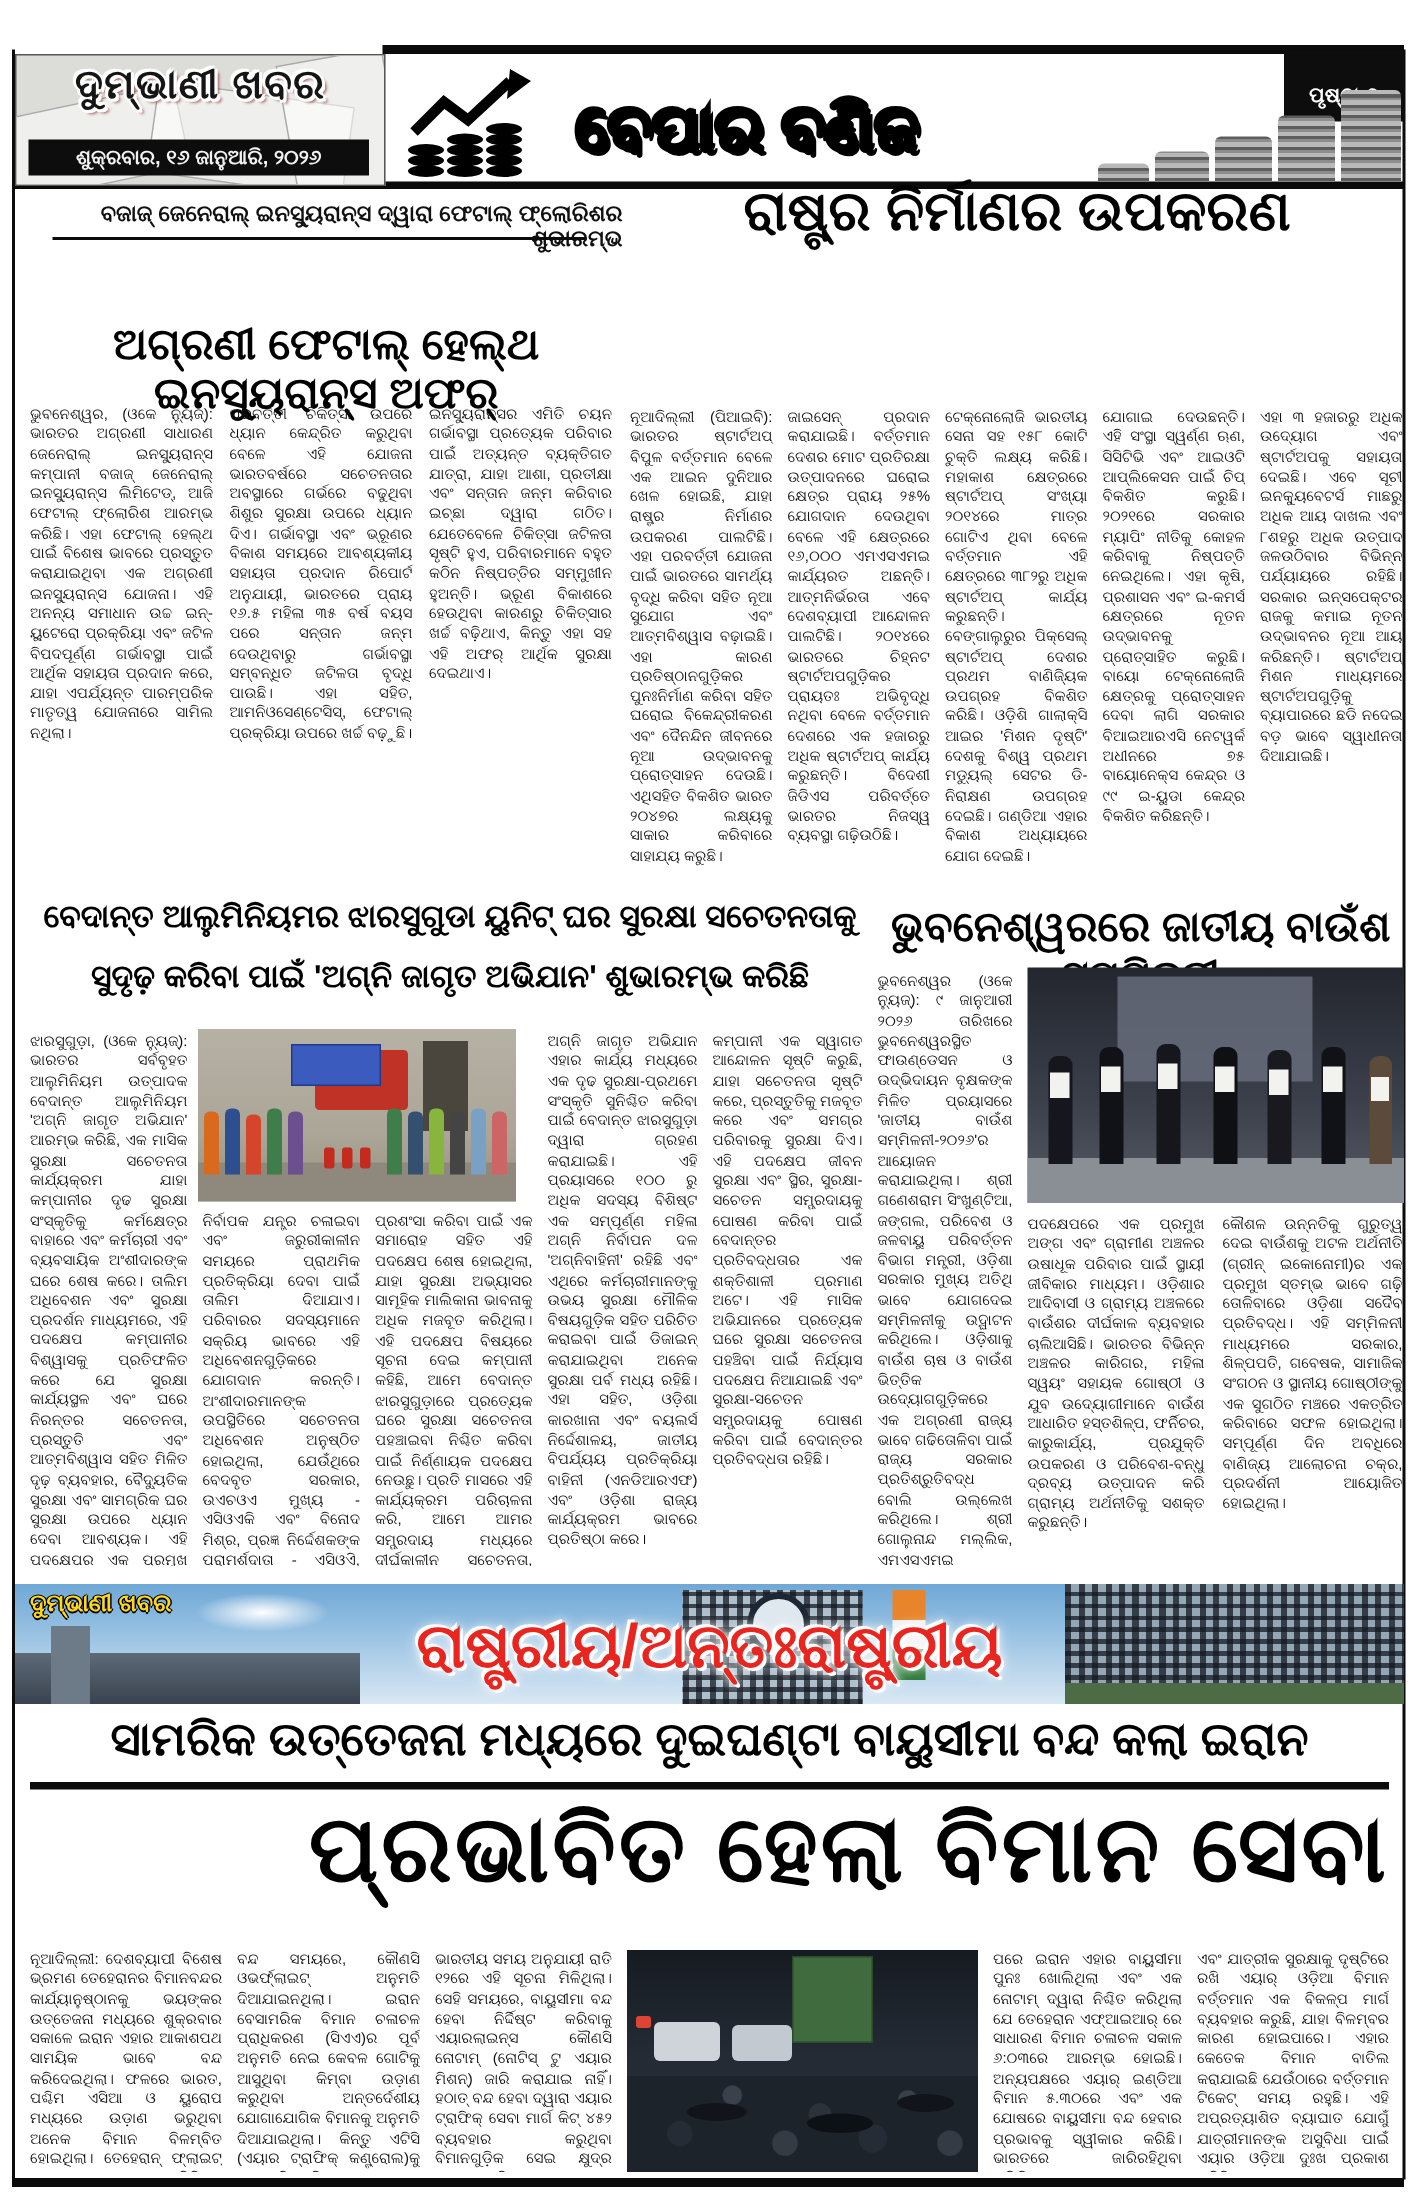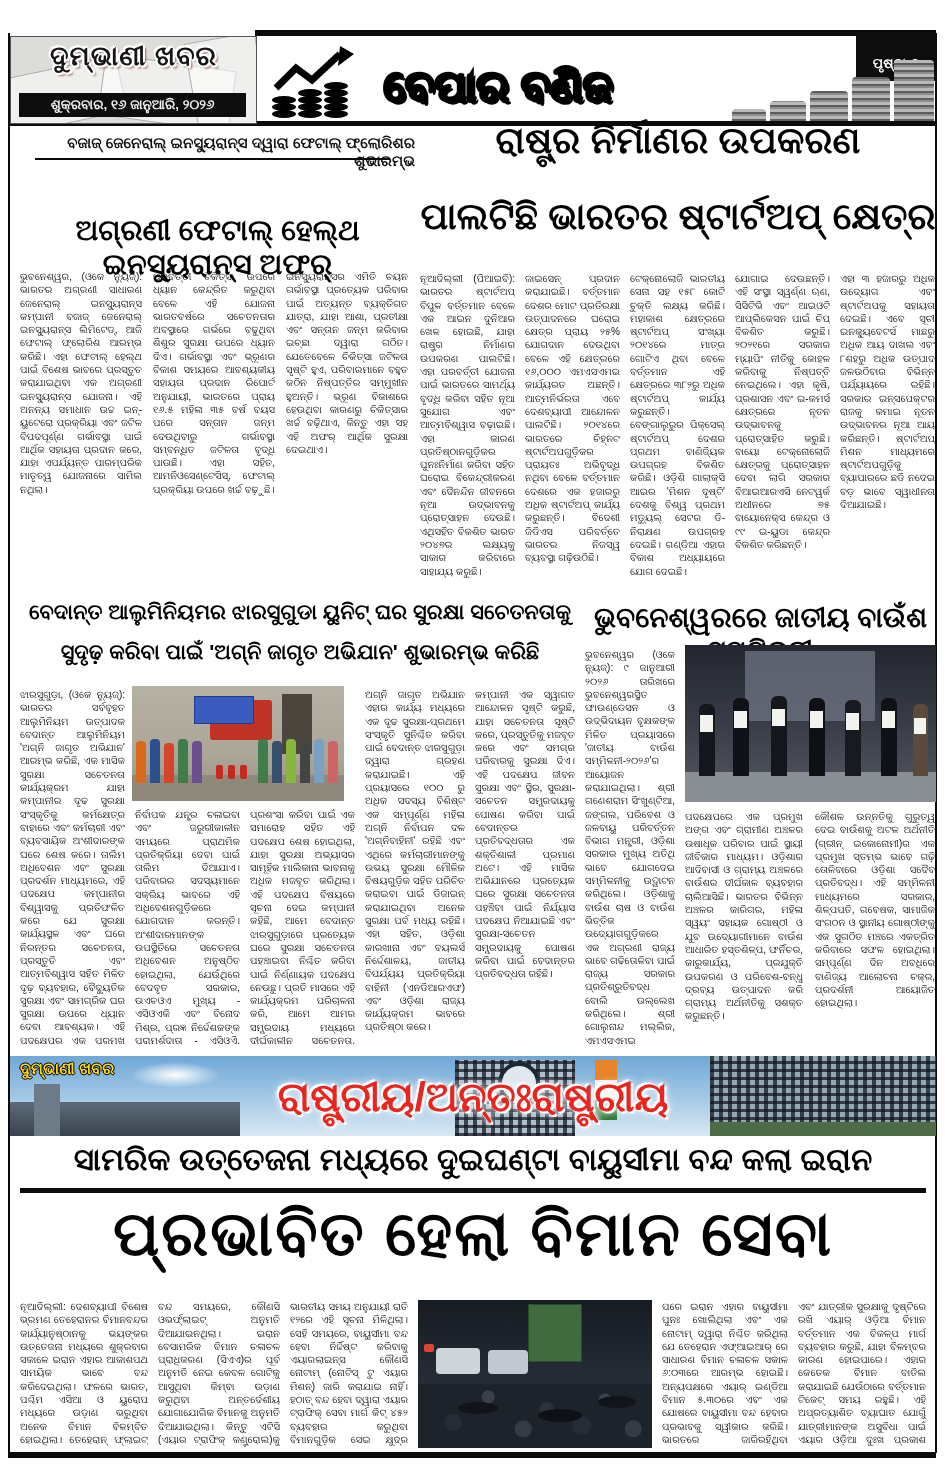--- a/index.html
+++ b/index.html
@@ -100,21 +100,20 @@
   <div class="abs hl" style="left:20px;top:214px;width:395px;font-size:29px;">ଅଗ୍ରଣୀ ଫେଟାଲ୍ ହେଲ୍ଥ ଇନସ୍ୟୁରାନ୍ସ ଅଫର୍</div>
 
   <div class="bodytext" style="left:20px;top:270px;width:122px;height:322px;">
     <b>ଭୁବନେଶ୍ୱର, (ଓକେ ନ୍ୟୁଜ୍):</b>
     <span>ଭାରତର ଅଗ୍ରଣୀ ସାଧାରଣ ଜେନେରାଲ୍ ଇନସ୍ୟୁରାନ୍ସ କମ୍ପାନୀ ବଜାଜ୍ ଜେନେରାଲ୍ ଇନସ୍ୟୁରାନ୍ସ ଲିମିଟେଡ୍, ଆଜି ଫେଟାଲ୍ ଫ୍ଲୋରିଶ ଆରମ୍ଭ କରିଛି। ଏହା ଫେଟାଲ୍ ହେଲ୍ଥ ପାଇଁ ବିଶେଷ ଭାବରେ ପ୍ରସ୍ତୁତ କରାଯାଇଥିବା ଏକ ଅଗ୍ରଣୀ ଇନସ୍ୟୁରାନ୍ସ ଯୋଜନା। ଏହି ଅନନ୍ୟ ସମାଧାନ ଉଚ୍ଚ ଇନ୍-ୟୁଟେରୋ ପ୍ରକ୍ରିୟା ଏବଂ ଜଟିଳ ବିପଦପୂର୍ଣ୍ଣ ଗର୍ଭାବସ୍ଥା ପାଇଁ ଆର୍ଥିକ ସହାୟତା ପ୍ରଦାନ କରେ, ଯାହା ଏପର୍ଯ୍ୟନ୍ତ ପାରମ୍ପରିକ ମାତୃତ୍ୱ ଯୋଜନାରେ ସାମିଲ ନଥିଲା।</span>
   </div>
   <div class="bodytext" style="left:153px;top:270px;width:122px;height:322px;">ପରବର୍ତ୍ତୀ ଚିକିତ୍ସା ଉପରେ ଧ୍ୟାନ କେନ୍ଦ୍ରିତ କରୁଥିବା ବେଳେ ଏହି ଯୋଜନା ଭାରତବର୍ଷରେ ସଚେତନତାର ଅବସ୍ଥାରେ ଗର୍ଭରେ ବଢୁଥିବା ଶିଶୁର ସୁରକ୍ଷା ଉପରେ ଧ୍ୟାନ ଦିଏ। ଗର୍ଭାବସ୍ଥା ଏବଂ ଭ୍ରୂଣର ବିକାଶ ସମୟରେ ଆବଶ୍ୟକୀୟ ସହାୟତା ପ୍ରଦାନ ରିପୋର୍ଟ ଅନୁଯାୟୀ, ଭାରତରେ ପ୍ରାୟ ୧୬.୫ ମହିଳା ୩୫ ବର୍ଷ ବୟସ ପରେ ସନ୍ତାନ ଜନ୍ମ ଦେଉଥିବାରୁ ଗର୍ଭାବସ୍ଥା ସମ୍ବନ୍ଧିତ ଜଟିଳତା ବୃଦ୍ଧି ପାଉଛି। ଏହା ସହିତ, ଆମନିଓସେଣ୍ଟେସିସ୍, ଫେଟାଲ୍ ପ୍ରକ୍ରିୟା ଉପରେ ଖର୍ଚ୍ଚ ବଢ଼ୁଛି।</div>
   <div class="bodytext" style="left:286px;top:270px;width:122px;height:322px;">ଇନସ୍ୟୁରାନ୍ସର ଏମିତି ଚୟନ ଗର୍ଭାବସ୍ଥା ପ୍ରତ୍ୟେକ ପରିବାର ପାଇଁ ଅତ୍ୟନ୍ତ ବ୍ୟକ୍ତିଗତ ଯାତ୍ରା, ଯାହା ଆଶା, ପ୍ରତୀକ୍ଷା ଏବଂ ସନ୍ତାନ ଜନ୍ମ କରିବାର ଇଚ୍ଛା ଦ୍ୱାରା ଗଠିତ। ଯେତେବେଳେ ଚିକିତ୍ସା ଜଟିଳତା ସୃଷ୍ଟି ହୁଏ, ପରିବାରମାନେ ବହୁତ କଠିନ ନିଷ୍ପତ୍ତିର ସମ୍ମୁଖୀନ ହୁଅନ୍ତି। ଭ୍ରୂଣ ବିକାଶରେ ହେଉଥିବା କାରଣରୁ ଚିକିତ୍ସାର ଖର୍ଚ୍ଚ ବଢ଼ିଥାଏ, କିନ୍ତୁ ଏହା ସହ ଏହି ଅଫର୍ ଆର୍ଥିକ ସୁରକ୍ଷା ଦେଇଥାଏ।</div>
 
   <div class="abs hl" style="left:420px;top:120px;width:516px;font-size:37px;">ରାଷ୍ଟ୍ର ନିର୍ମାଣର ଉପକରଣ</div>
-  <div class="abs hl" style="left:420px;top:196px;width:516px;font-size:37px;">ପାଲଟିଛି ଭାରତର ଷ୍ଟାର୍ଟଅପ୍ କ୍ଷେତ୍ର</div>
 
   <div class="bodytext" style="left:420px;top:272px;width:95px;height:322px;">
     <b>ନୂଆଦିଲ୍ଲୀ (ପିଆଇବି):</b>
     <span>ଭାରତର ଷ୍ଟାର୍ଟଅପ୍ ବିପୁଳ ବର୍ତ୍ତମାନ ବେଳେ ଏକ ଆଇନ ଦୁନିଆର ଖେଳ ହୋଇଛି, ଯାହା ରାଷ୍ଟ୍ର ନିର୍ମାଣର ଉପକରଣ ପାଲଟିଛି। ଏହା ପରବର୍ତ୍ତୀ ଯୋଜନା ପାଇଁ ଭାରତରେ ସାମର୍ଥ୍ୟ ବୃଦ୍ଧି କରିବା ସହିତ ନୂଆ ସୁଯୋଗ ଏବଂ ଆତ୍ମବିଶ୍ୱାସ ବଢ଼ାଇଛି। ଏହା କାରଣ ପ୍ରତିଷ୍ଠାନଗୁଡ଼ିକର ପୁନଃନିର୍ମାଣ କରିବା ସହିତ ଘରୋଇ ବିକେନ୍ଦ୍ରୀକରଣ ଏବଂ ଦୈନନ୍ଦିନ ଜୀବନରେ ନୂଆ ଉଦ୍ଭାବନକୁ ପ୍ରୋତ୍ସାହନ ଦେଉଛି। ଏଥିସହିତ ବିକଶିତ ଭାରତ ୨୦୪୭ର ଲକ୍ଷ୍ୟକୁ ସାକାର କରିବାରେ ସାହାଯ୍ୟ କରୁଛି।</span>
   </div>
   <div class="bodytext" style="left:525px;top:272px;width:95px;height:322px;">ଜାଇସେନ୍ ପ୍ରଦାନ କରାଯାଇଛି। ବର୍ତ୍ତମାନ ଦେଶର ମୋଟ ପ୍ରତିରକ୍ଷା ଉତ୍ପାଦନରେ ଘରୋଇ କ୍ଷେତ୍ର ପ୍ରାୟ ୨୫% ଯୋଗଦାନ ଦେଉଥିବା ବେଳେ ଏହି କ୍ଷେତ୍ରରେ ୧୬,୦୦୦ ଏମଏସଏମଇ କାର୍ଯ୍ୟରତ ଅଛନ୍ତି। ଆତ୍ମନିର୍ଭରତା ଏବେ ଦେଶବ୍ୟାପୀ ଆନ୍ଦୋଳନ ପାଲଟିଛି। ୨୦୧୪ରେ ଭାରତରେ ଚିହ୍ନଟ ଷ୍ଟାର୍ଟଅପଗୁଡ଼ିକର ପ୍ରାୟତଃ ଅଭିବୃଦ୍ଧି ନଥିବା ବେଳେ ବର୍ତ୍ତମାନ ଦେଶରେ ଏକ ହଜାରରୁ ଅଧିକ ଷ୍ଟାର୍ଟଅପ୍ କାର୍ଯ୍ୟ କରୁଛନ୍ତି। ବିଦେଶୀ ଜିଡିଏସ ପରିବର୍ତ୍ତେ ଭାରତର ନିଜସ୍ୱ ବ୍ୟବସ୍ଥା ଗଢ଼ିଉଠିଛି।</div>
   <div class="bodytext" style="left:630px;top:272px;width:95px;height:322px;">ଟେକ୍ନୋଲୋଜି ଭାରତୀୟ ସେନା ସହ ୧୫୮ କୋଟି ଚୁକ୍ତି ଲକ୍ଷ୍ୟ କରିଛି। ମହାକାଶ କ୍ଷେତ୍ରରେ ଷ୍ଟାର୍ଟଅପ୍ ସଂଖ୍ୟା ୨୦୧୪ରେ ମାତ୍ର ଗୋଟିଏ ଥିବା ବେଳେ ବର୍ତ୍ତମାନ ଏହି କ୍ଷେତ୍ରରେ ୩୮୨ରୁ ଅଧିକ ଷ୍ଟାର୍ଟଅପ୍ କାର୍ଯ୍ୟ କରୁଛନ୍ତି। ବେଙ୍ଗାଲୁରୁର ପିକ୍ସେଲ୍ ଷ୍ଟାର୍ଟଅପ୍ ଦେଶର ପ୍ରଥମ ବାଣିଜ୍ୟିକ ଉପଗ୍ରହ ବିକଶିତ କରିଛି। ଓଡ଼ିଶି ଗାଲାକ୍ସି ଆଇର 'ମିଶନ ଦୃଷ୍ଟି' ଦେଶକୁ ବିଶ୍ୱ ପ୍ରଥମ ମଡ୍ୟୁଲ୍ ସେଟର ଡି-ନିରାକ୍ଷଣ ଉପଗ୍ରହ ଦେଇଛି। ଗଣ୍ଡିଆ ଏହାର ବିକାଶ ଅଧ୍ୟାୟରେ ଯୋଗ ଦେଇଛି।</div>
   <div class="bodytext" style="left:735px;top:272px;width:95px;height:322px;">ଯୋଗାଇ ଦେଉଛନ୍ତି। ଏହି ସଂସ୍ଥା ସ୍ୱର୍ଣ୍ଣ ଋଣ, ସିସିଟିଭି ଏବଂ ଆଇଓଟି ଆପ୍ଲିକେସନ ପାଇଁ ଚିପ୍ ବିକଶିତ କରୁଛି। ୨୦୨୧ରେ ସରକାର ମ୍ୟାପିଂ ନୀତିକୁ କୋହଳ କରିବାକୁ ନିଷ୍ପତ୍ତି ନେଇଥିଲେ। ଏହା କୃଷି, ପ୍ରଶାସନ ଏବଂ ଇ-କମର୍ସ କ୍ଷେତ୍ରରେ ନୂତନ ଉଦ୍ଭାବନକୁ ପ୍ରୋତ୍ସାହିତ କରୁଛି। ବାୟୋ ଟେକ୍ନୋଲୋଜି କ୍ଷେତ୍ରକୁ ପ୍ରୋତ୍ସାହନ ଦେବା ଲାଗି ସରକାର ବିଆଇଆରଏସି ନେଟୱର୍କ ଅଧୀନରେ ୭୫ ବାୟୋନେକ୍ସ କେନ୍ଦ୍ର ଓ ୯୯ ଇ-ୟୁଡା କେନ୍ଦ୍ର ବିକଶିତ କରିଛନ୍ତି।</div>
   <div class="bodytext" style="left:840px;top:272px;width:95px;height:322px;">ଏହା ୩ ହଜାରରୁ ଅଧିକ ଉଦ୍ୟୋଗ ଏବଂ ଷ୍ଟାର୍ଟଅପକୁ ସହାୟତା ଦେଇଛି। ଏବେ ସୂଚୀ ଇନକ୍ୟୁବେଟର୍ସ ମାଛରୁ ଅଧିକ ଆୟ ଦାଖଲ ଏବଂ ୮ଶହରୁ ଅଧିକ ଉତ୍ପାଦ ଜଳଉଠିବାର ବିଭିନ୍ନ ପର୍ଯ୍ୟାୟରେ ରହିଛି। ସରକାର ଇନ୍ସପେକ୍ଟର ରାଜକୁ କମାଇ ନୂତନ ଉଦ୍ଭାବନର ନୂଆ ଆୟ କରିଛନ୍ତି। ଷ୍ଟାର୍ଟଅପ୍ ମିଶନ ମାଧ୍ୟମରେ ଷ୍ଟାର୍ଟଅପଗୁଡ଼ିକୁ ବ୍ୟାପାରରେ ଛଡି ନଦେଇ ବଡ଼ ଭାବେ ସ୍ୱାଧୀନତା ଦିଆଯାଇଛି।</div>
 
@@ -189,21 +188,21 @@
     <div class="fig" style="left:488px;top:6px;width:34px;height:34px;border:4px solid #1c2733;border-radius:50%;background:#dfe8ef;"></div>
     <div class="fig" style="left:585px;top:4px;width:22px;height:60px;background:linear-gradient(180deg,#e8842a 33%,#f2f2f2 33% 66%,#2d7a3a 66%);"></div>
     <div class="fig win" style="left:700px;top:0;width:226px;height:80px;background-color:#93a7b4;"></div>
     <div class="fig" style="left:700px;bottom:0;width:226px;height:14px;background:#4d6b44;"></div>
     <div id="banner-brand">ଦୁମ୍ଭାଣୀ ଖବର</div>
     <div id="banner-title">ରାଷ୍ଟ୍ରୀୟ/ଅନ୍ତଃରାଷ୍ଟ୍ରୀୟ</div>
   </div>
 
   <div class="abs hl" style="left:20px;top:1142px;width:906px;font-size:31px;text-align:center;">ସାମରିକ ଉତ୍ତେଜନା ମଧ୍ୟରେ ଦୁଇଘଣ୍ଟା ବାୟୁସୀମା ବନ୍ଦ କଲା ଇରାନ</div>
   <div class="abs rule" style="left:20px;top:1188px;width:906px;height:5px;"></div>
-  <div class="abs hl" style="left:20px;top:1198px;width:906px;font-size:62px;letter-spacing:2px;">ପ୍ରଭାବିତ ହେଲା ବିମାନ ସେବା</div>
+  <div class="abs hl" style="left:20px;top:1198px;width:906px;font-size:62px;letter-spacing:2px;text-align:right;">ପ୍ରଭାବିତ ହେଲା ବିମାନ ସେବା</div>
 
   <div class="bodytext" style="left:20px;top:1300px;width:128px;height:148px;">
     <b>ନୂଆଦିଲ୍ଲୀ:</b>
     <span>ଦେଶବ୍ୟାପୀ ବିଶେଷ ଭ୍ରମଣ ତେହେରାନର ବିମାନବନ୍ଦର କାର୍ଯ୍ୟାନୁଷ୍ଠାନକୁ ଭୟଙ୍କର ଉତ୍ତେଜନା ମଧ୍ୟରେ ଶୁକ୍ରବାର ସକାଳେ ଇରାନ ଏହାର ଆକାଶପଥ ସାମୟିକ ଭାବେ ବନ୍ଦ କରିଦେଇଥିଲା। ଫଳରେ ଭାରତ, ପଶ୍ଚିମ ଏସିଆ ଓ ୟୁରୋପ ମଧ୍ୟରେ ଉଡ଼ାଣ ଭରୁଥିବା ଅନେକ ବିମାନ ବିଳମ୍ବିତ ହୋଇଥିଲା। ତେହେରାନ୍ ଫ୍ଲାଇଟ୍ ଇନଫରମେଶନ୍ ରିଜିଅନ୍ (ଏଫ୍ଆଇଆର୍) ସମସ୍ତ ବିମାନ ପାଇଁ ଭୋର ସାଢ଼େ ୪ଟା ସମୟରେ ବନ୍ଦ ରହିଥିଲା। ପୂର୍ବାହ୍ନ ୭ଟାରେ ଏହାକୁ ପୁଣି ଖୋଲି ଦିଆଯାଇଥିଲା।</span>
   </div>
   <div class="bodytext" style="left:158px;top:1300px;width:122px;height:148px;">ବନ୍ଦ ସମୟରେ, କୌଣସି ଓଭର୍ଫ୍ଲାଇଟ୍ ଅନୁମତି ଦିଆଯାଇନଥିଲା। ଇରାନ ବେସାମରିକ ବିମାନ ଚଳାଚଳ ପ୍ରାଧିକରଣ (ସିଏଏ)ର ପୂର୍ବ ଅନୁମତି ନେଇ କେବଳ ଗୋଟିକୁ ଆସୁଥିବା କିମ୍ବା ଉଡ଼ାଣ କରୁଥିବା ଅନ୍ତର୍ଦେଶୀୟ ଯୋଗାଯୋଗିକ ବିମାନକୁ ଅନୁମତି ଦିଆଯାଇଥିଲା। କିନ୍ତୁ ଏଟିସି (ଏୟାର ଟ୍ରାଫିକ୍ କଣ୍ଟ୍ରୋଲ)କୁ ବନ୍ଦ ରଖିବା ବିଷୟରେ ଭାରତର ଡିଜିସିଏ ଦ୍ୱାରା ସୂଚନା ଦିଆଯାଇଥିଲା, ଯେଉଁଥିରେ ସାମରିକ ଉତ୍ତେଜନା ବୃଦ୍ଧିକୁ କାରଣ ଭାବେ ଦର୍ଶାଯାଇଛି।</div>
   <div class="bodytext" style="left:290px;top:1300px;width:118px;height:148px;">ଭାରତୀୟ ସମୟ ଅନୁଯାୟୀ ରାତି ୧୨ରେ ଏହି ସୂଚନା ମିଳିଥିଲା। ସେହି ସମୟରେ, ବାୟୁସୀମା ବନ୍ଦ ହେବା ନିର୍ଦ୍ଦିଷ୍ଟ କରିବାକୁ ଏୟାରଲାଇନ୍ସ କୌଣସି ନୋଟାମ୍ (ନୋଟିସ୍ ଟୁ ଏୟାର ମିଶନ୍) ଜାରି କରାଯାଇ ନାହିଁ। ହଠାତ୍ ବନ୍ଦ ହେବା ଦ୍ୱାରା ଏୟାର ଟ୍ରାଫିକ୍ ସେବା ମାର୍ଗ କିଟ୍ ୪୫୨ ବ୍ୟବହାର କରୁଥିବା ବିମାନଗୁଡ଼ିକ ସେଇ କ୍ଷୁଦ୍ର ପ୍ରବାହ ରହିଥିଲା, ଯାହା ଭାରତ ଓ ପଶ୍ଚିମ ଦେଶଗୁଡ଼ିକ ଗଲା, ମଧ୍ୟ ତୁର୍କୀ ଓ ୟୁରୋପ ଅଭିମୁଖ୍ୟ ଭ୍ରମଣ କରୁଥିବା ବିମାନ ପାଇଁ ଏକ ଗୁରୁତ୍ୱପୂର୍ଣ୍ଣ ବାୟୁସେବା ପଥ।</div>
 
   <div class="photo" style="left:418px;top:1300px;width:234px;height:148px;background:linear-gradient(180deg,#161b22 0%,#232a33 45%,#2e343d 100%);">
     <div class="fig" style="left:110px;top:4px;width:52px;height:56px;background:#3f6b3f;border:1px solid #2a4a2a;"></div>

